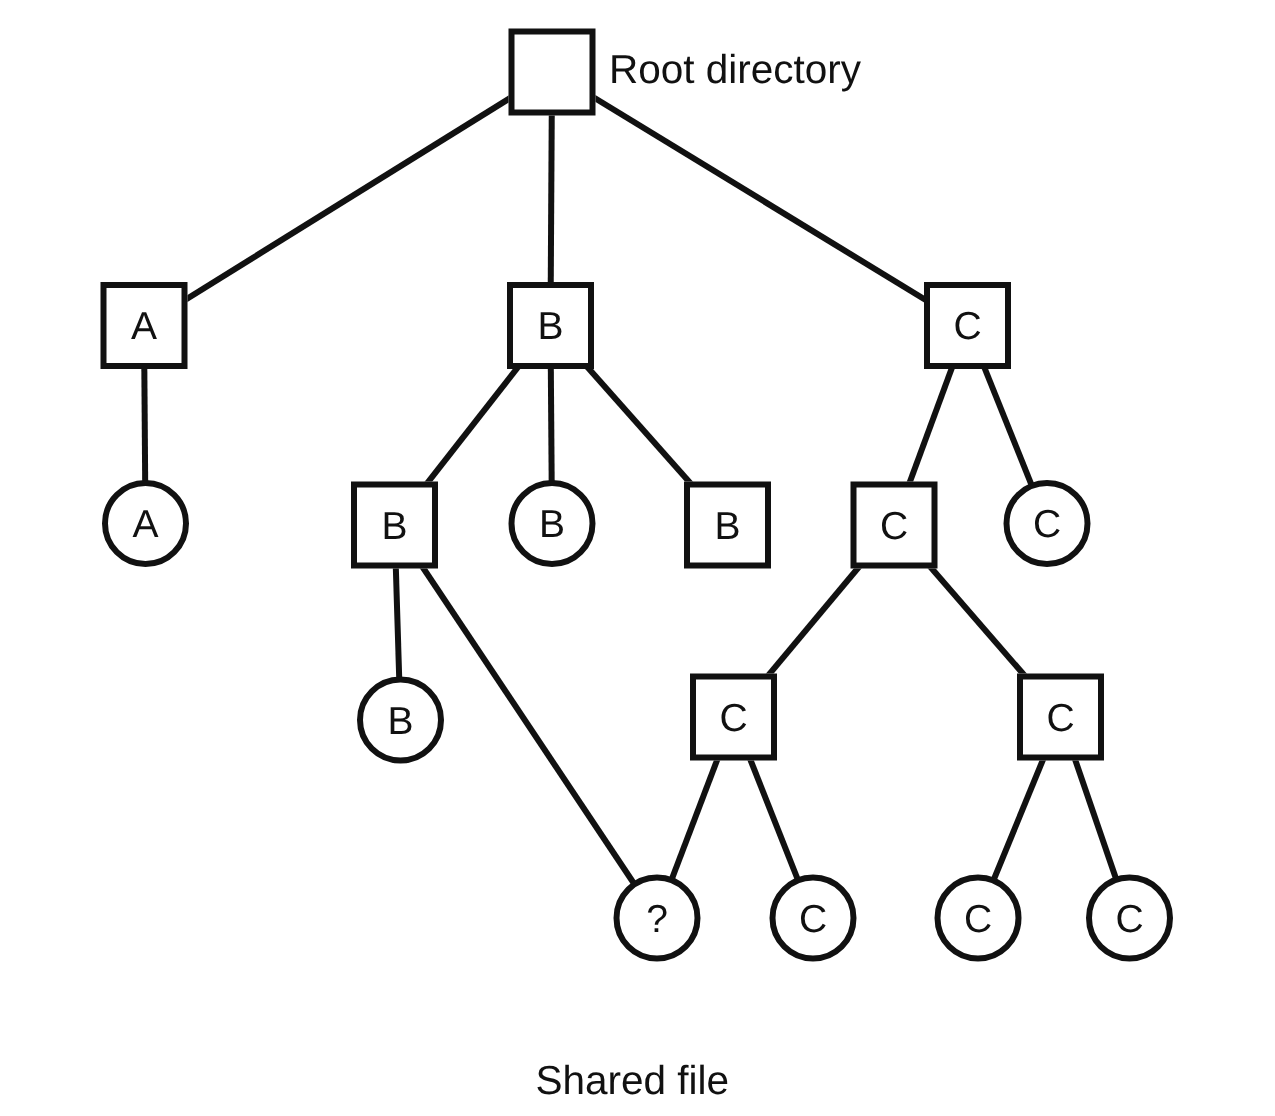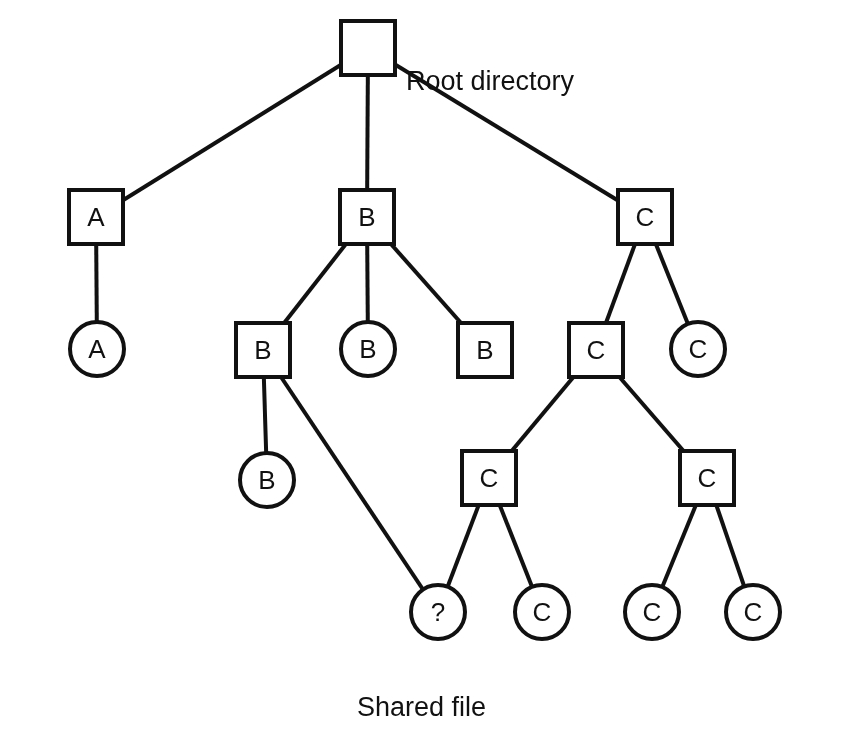--- a/index.html
+++ b/index.html
@@ -33,21 +33,20 @@
     justify-content: center;
     font-size: 26px;
     line-height: 1;
   }
   .node.circle { border-radius: 50%; }
   .caption {
     position: absolute;
     font-size: 27px;
     line-height: 1.1;
     white-space: nowrap;
-    margin-top: 35px;
   }
 </style>
 </head>
 <body>
 
 <div class="stage">
 
   <svg class="edges" viewBox="0 0 850 744" xmlns="http://www.w3.org/2000/svg">
     <line x1="368" y1="48" x2="96" y2="217"></line>
     <line x1="368" y1="48" x2="367" y2="217"></line>
@@ -84,15 +83,15 @@
   <div class="node circle" style="left:238px; top:451px;">B</div>
   <div class="node" style="left:460px; top:449px;">C</div>
   <div class="node" style="left:678px; top:449px;">C</div>
 
   <div class="node circle" style="left:409px; top:583px;">?</div>
   <div class="node circle" style="left:513px; top:583px;">C</div>
   <div class="node circle" style="left:623px; top:583px;">C</div>
   <div class="node circle" style="left:724px; top:583px;">C</div>
 
   <div class="caption" style="left:406px; top:32px;">Root directory</div>
-  <div class="caption" style="left:357px; top:658px;">Shared file</div>
+  <div class="caption" style="left:357px; top:706px;">Shared file</div>
 
 </div>
 
 </body></html>

